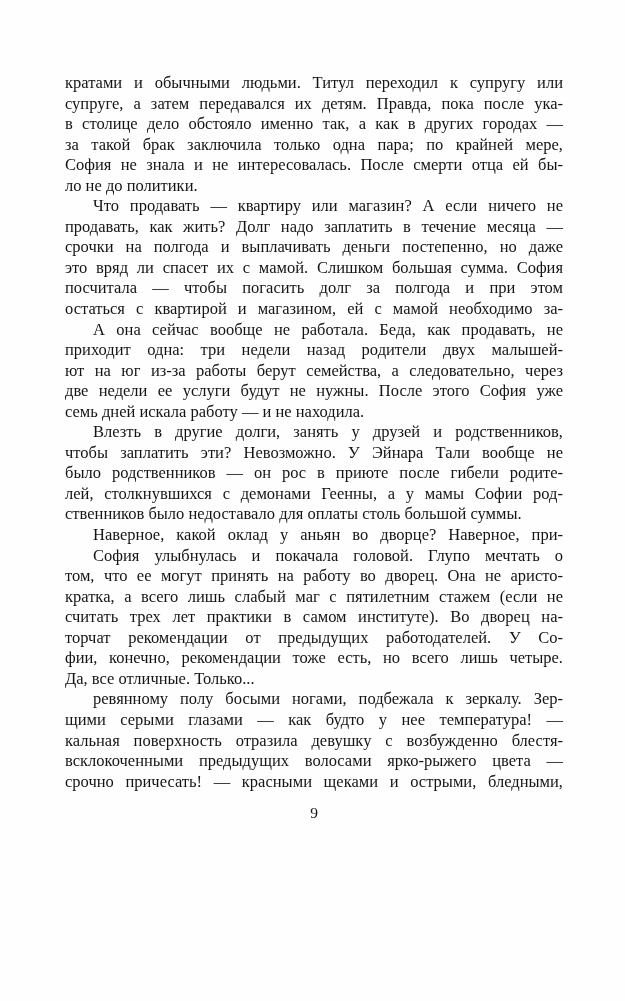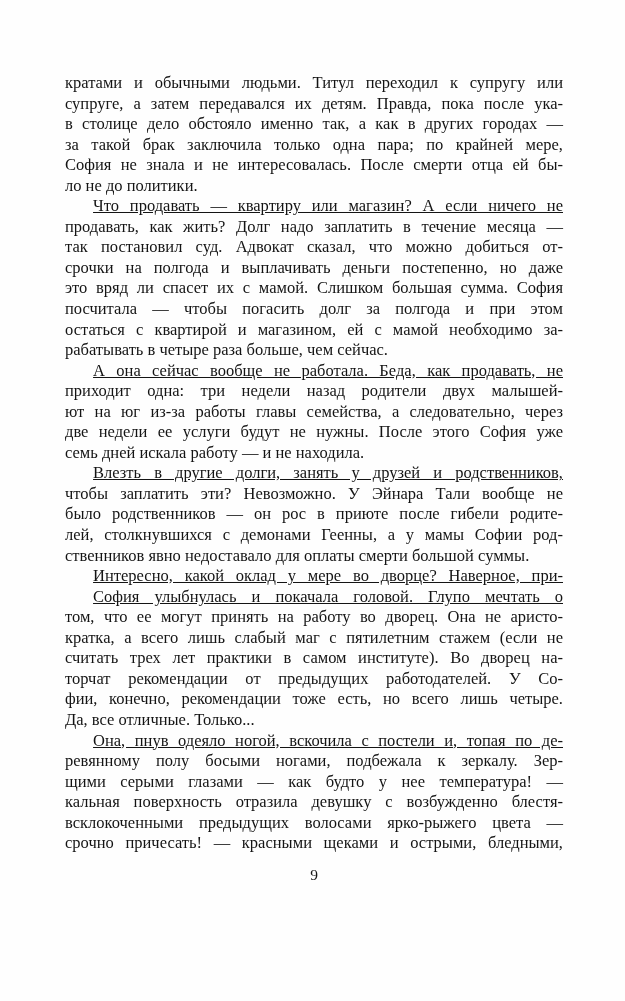--- a/index.html
+++ b/index.html
@@ -27,21 +27,20 @@
     }
     .line {
       text-align: justify;
       text-align-last: justify;
     }
     .line.line-end {
       text-align-last: left;
     }
     .paragraph.indented .line:first-child {
       text-indent: 1.7em;
-      text-decoration: underline;
     }
     .page-number {
       margin-top: 11px;
       text-align: center;
       font-size: 15.5px;
       line-height: 20px;
       color: #141414;
     }
   </style>
 </head>
@@ -53,55 +52,52 @@
         <div class="line">кратами и обычными людьми. Титул переходил к супругу или</div>
         <div class="line">супруге, а затем передавался их детям. Правда, пока после ука-</div>
         <div class="line">в столице дело обстояло именно так, а как в других городах —</div>
         <div class="line">за такой брак заключила только одна пара; по крайней мере,</div>
         <div class="line">София не знала и не интересовалась. После смерти отца ей бы-</div>
         <div class="line line-end">ло не до политики.</div>
       </div>
       <div class="paragraph indented">
         <div class="line">Что продавать — квартиру или магазин? А если ничего не</div>
         <div class="line">продавать, как жить? Долг надо заплатить в течение месяца —</div>
-        <div class="line">так постановил суд. Адвокат сказал, что можно добиться от-</div>
         <div class="line">срочки на полгода и выплачивать деньги постепенно, но даже</div>
         <div class="line">это вряд ли спасет их с мамой. Слишком большая сумма. София</div>
         <div class="line">посчитала — чтобы погасить долг за полгода и при этом</div>
         <div class="line">остаться с квартирой и магазином, ей с мамой необходимо за-</div>
-        <div class="line line-end">рабатывать в четыре раза больше, чем сейчас.</div>
       </div>
       <div class="paragraph indented">
         <div class="line">А она сейчас вообще не работала. Беда, как продавать, не</div>
         <div class="line">приходит одна: три недели назад родители двух малышей-</div>
-        <div class="line">ют на юг из-за работы главы семейства, а следовательно, через</div>
+        <div class="line">ют на юг из-за работы берут семейства, а следовательно, через</div>
         <div class="line">две недели ее услуги будут не нужны. После этого София уже</div>
         <div class="line line-end">семь дней искала работу — и не находила.</div>
       </div>
       <div class="paragraph indented">
         <div class="line">Влезть в другие долги, занять у друзей и родственников,</div>
         <div class="line">чтобы заплатить эти? Невозможно. У Эйнара Тали вообще не</div>
         <div class="line">было родственников — он рос в приюте после гибели родите-</div>
         <div class="line">лей, столкнувшихся с демонами Геенны, а у мамы Софии род-</div>
-        <div class="line line-end">ственников явно недоставало для оплаты смерти большой суммы.</div>
+        <div class="line line-end">ственников было недоставало для оплаты столь большой суммы.</div>
       </div>
       <div class="paragraph indented">
-        <div class="line">Интересно, какой оклад у мере во дворце? Наверное, при-</div>
+        <div class="line">Наверное, какой оклад у аньян во дворце? Наверное, при-</div>
       </div>
       <div class="paragraph indented">
         <div class="line">София улыбнулась и покачала головой. Глупо мечтать о</div>
         <div class="line">том, что ее могут принять на работу во дворец. Она не аристо-</div>
         <div class="line">кратка, а всего лишь слабый маг с пятилетним стажем (если не</div>
         <div class="line">считать трех лет практики в самом институте). Во дворец на-</div>
         <div class="line">торчат рекомендации от предыдущих работодателей. У Со-</div>
         <div class="line">фии, конечно, рекомендации тоже есть, но всего лишь четыре.</div>
         <div class="line line-end">Да, все отличные. Только...</div>
       </div>
       <div class="paragraph indented">
-        <div class="line">Она, пнув одеяло ногой, вскочила с постели и, топая по де-</div>
         <div class="line">ревянному полу босыми ногами, подбежала к зеркалу. Зер-</div>
         <div class="line">щими серыми глазами — как будто у нее температура! —</div>
         <div class="line">кальная поверхность отразила девушку с возбужденно блестя-</div>
         <div class="line">всклокоченными предыдущих волосами ярко-рыжего цвета —</div>
         <div class="line">срочно причесать! — красными щеками и острыми, бледными,</div>
       </div>
     </div>
   <div class="page-number">9</div>
 </div>
 

